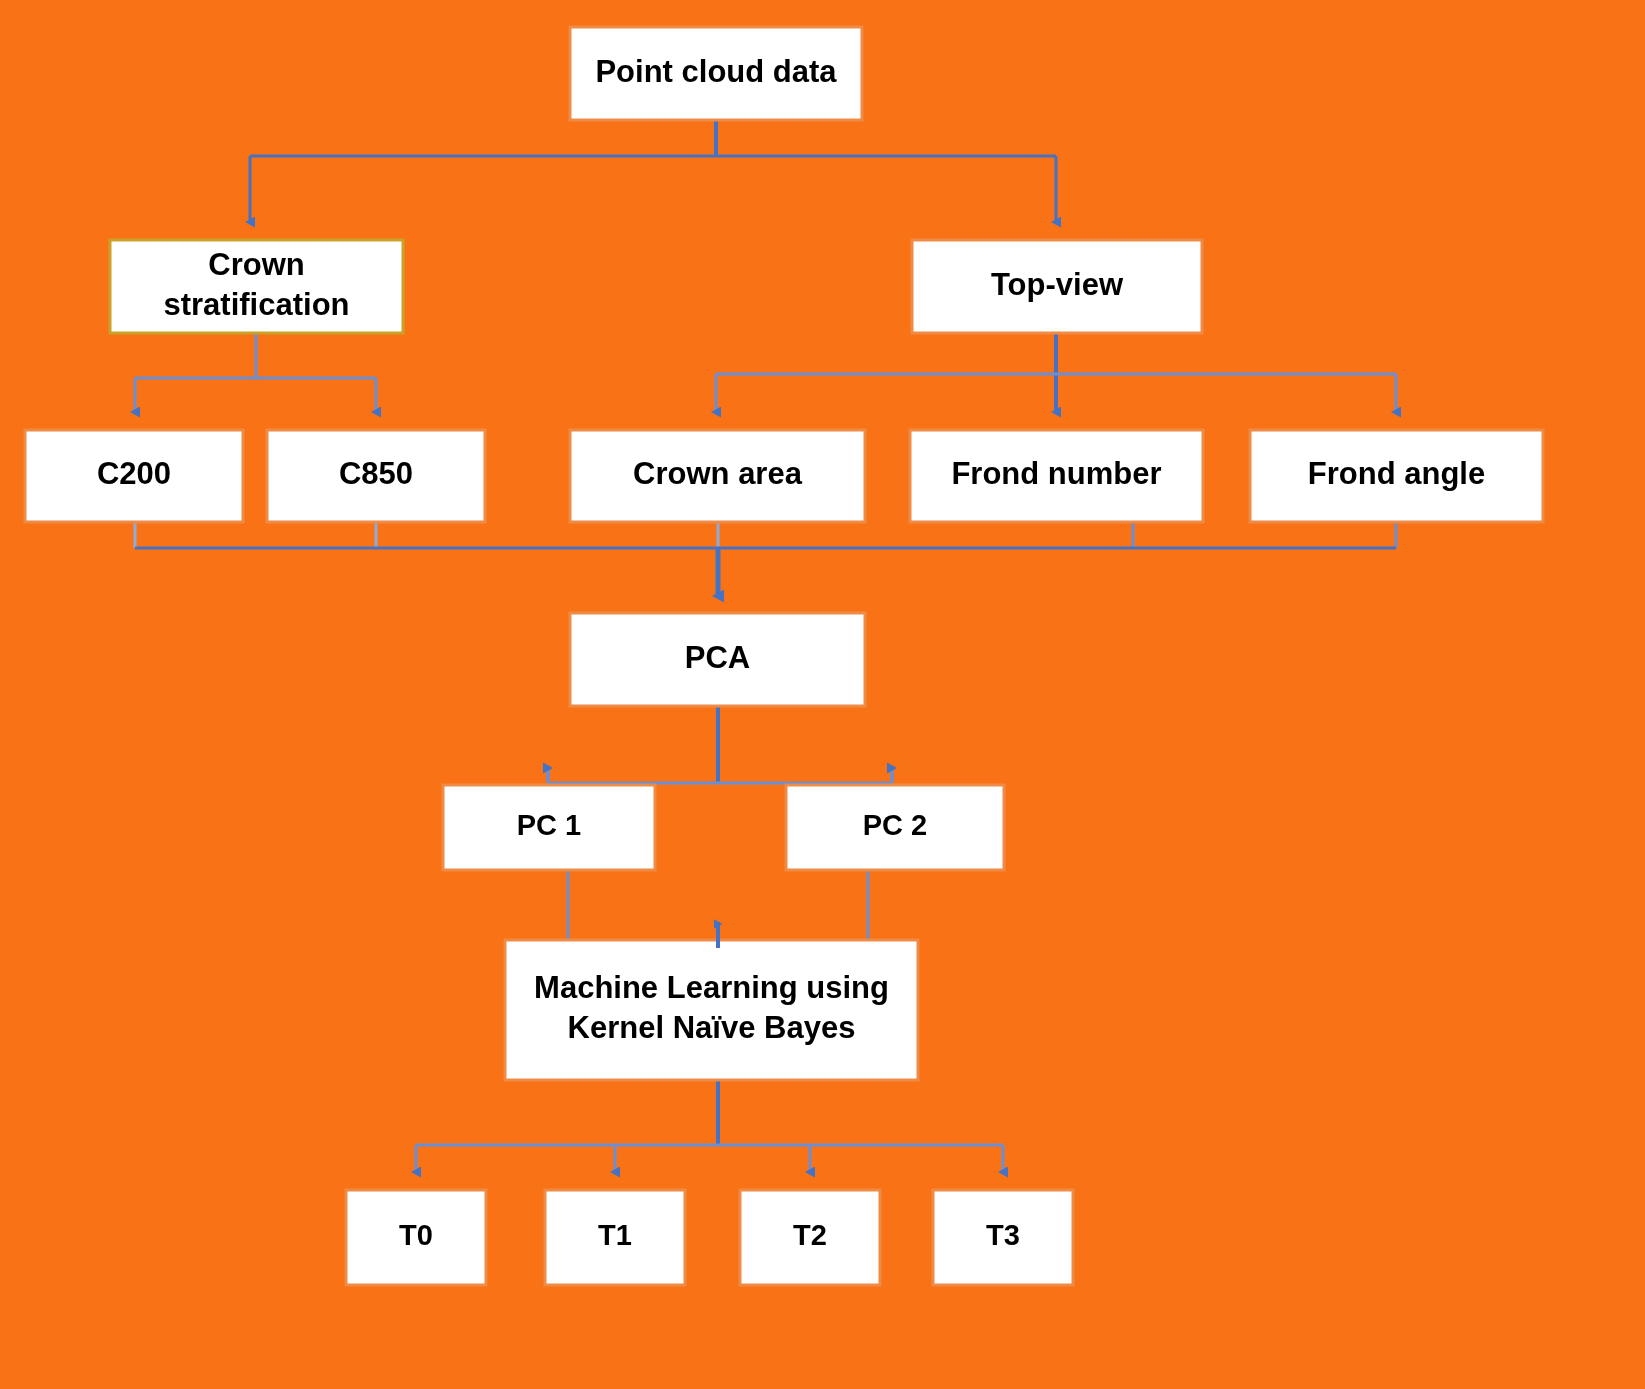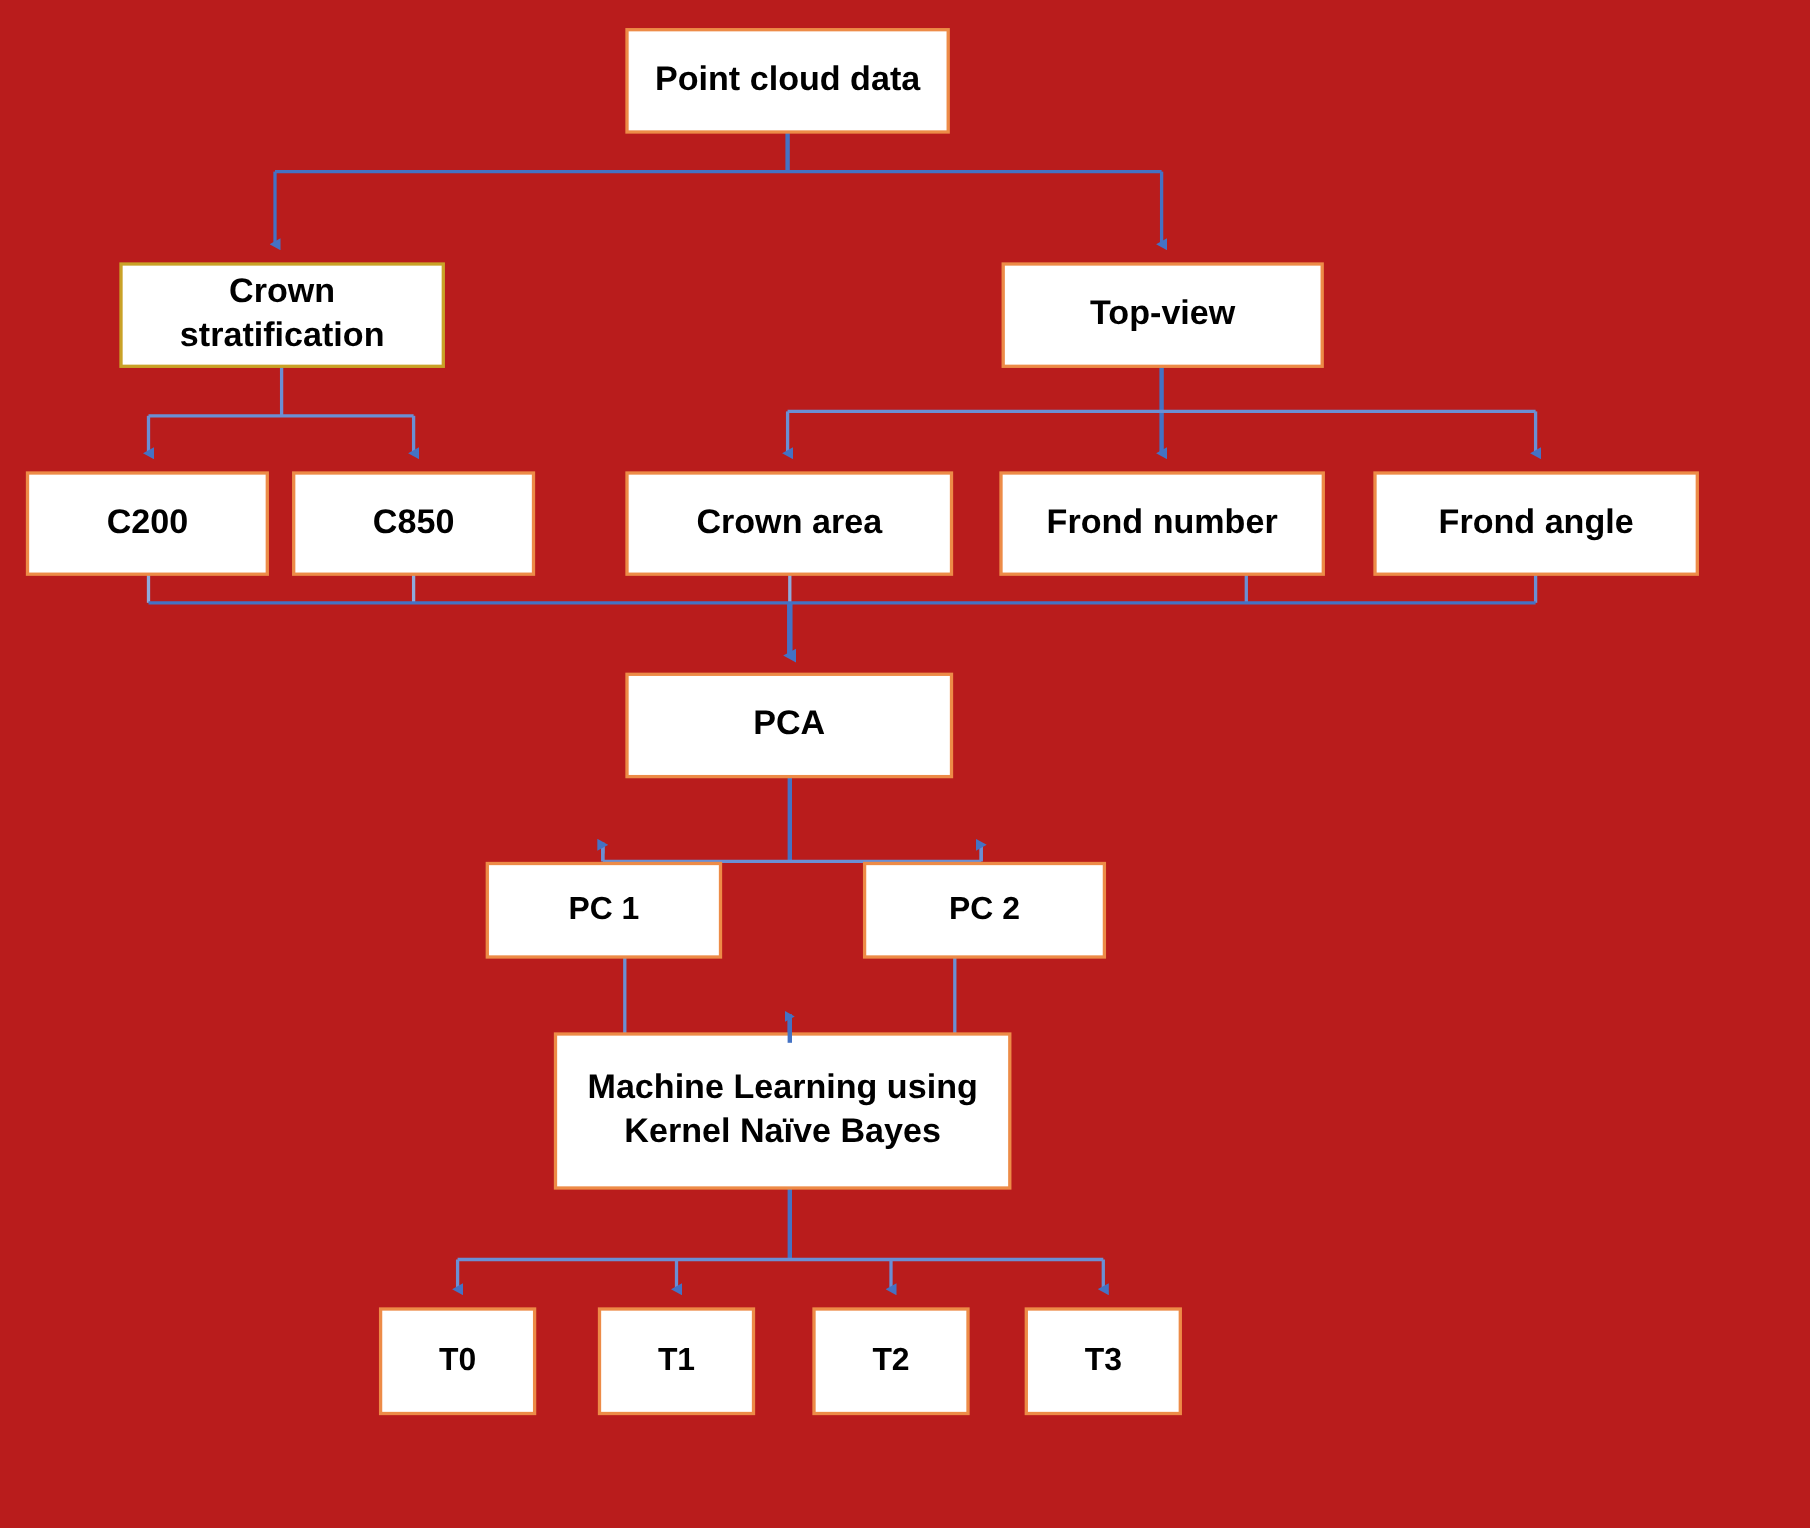--- a/index.html
+++ b/index.html
@@ -11,21 +11,21 @@
   body {
     width: 1645px;
     height: 1389px;
     font-family: "Liberation Sans", sans-serif;
     overflow: hidden;
   }
   #flowchart-root {
     position: relative;
     width: 1645px;
     height: 1389px;
-    background: #b91c1c;
+    background: #f97316;
   }
   svg#flow-svg {
     position: absolute;
     top: 0;
     left: 0;
     width: 1645px;
     height: 1389px;
     display: block;
   }
   .node-rect {

